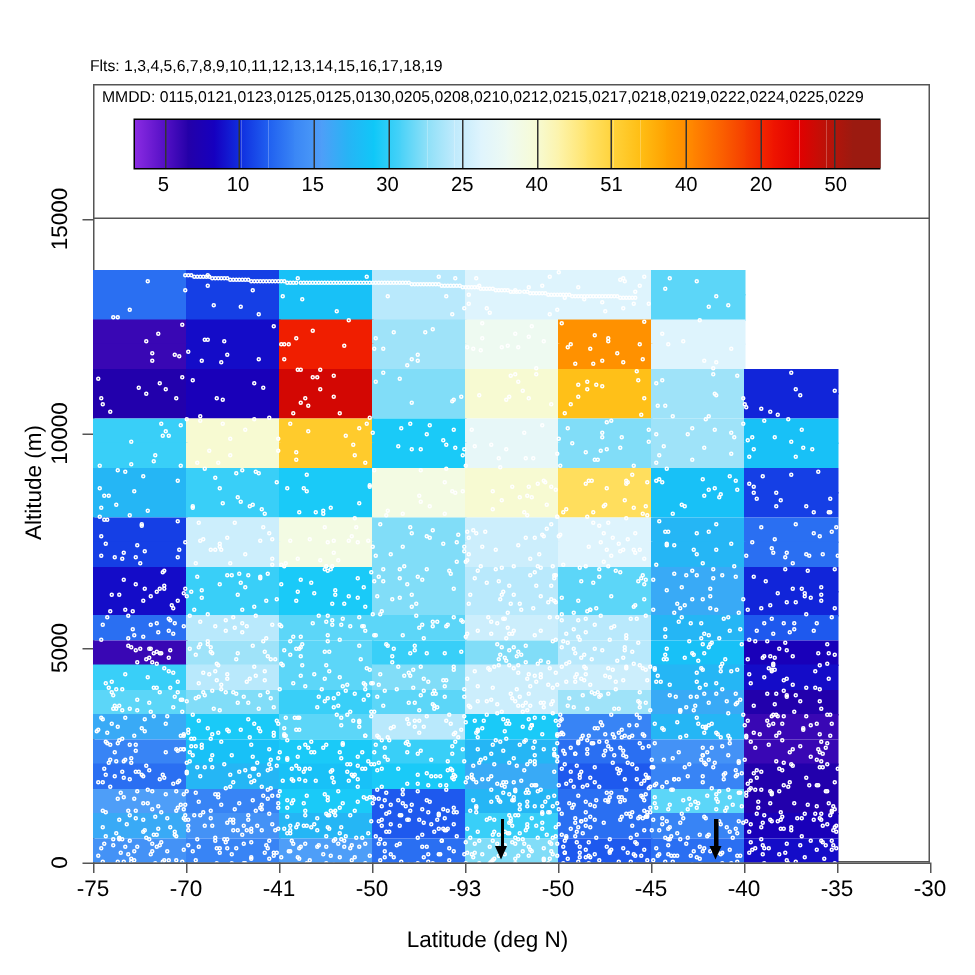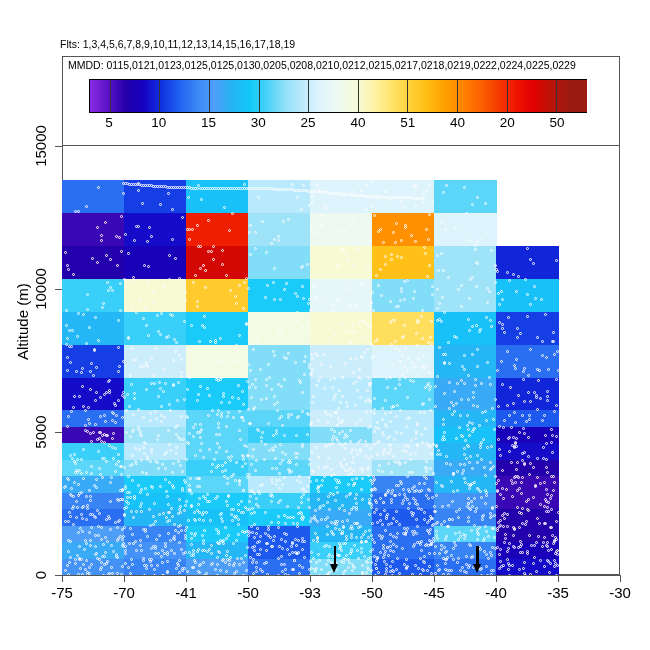--- a/index.html
+++ b/index.html
@@ -3113,15 +3113,16 @@
       <div class="arrow" style="left: 334.8px; top: 546px;">
         <div class="shaft"></div>
         <div class="head"></div>
       </div>
       <div class="arrow" style="left: 477.4px; top: 546px;">
         <div class="shaft"></div>
         <div class="head"></div>
       </div>
     </div>
 
+  <div class="xtitle">Latitude (deg N)</div>
   <div class="ytitle">Altitude (m)</div>
 
 </div>
 
 </body></html>

